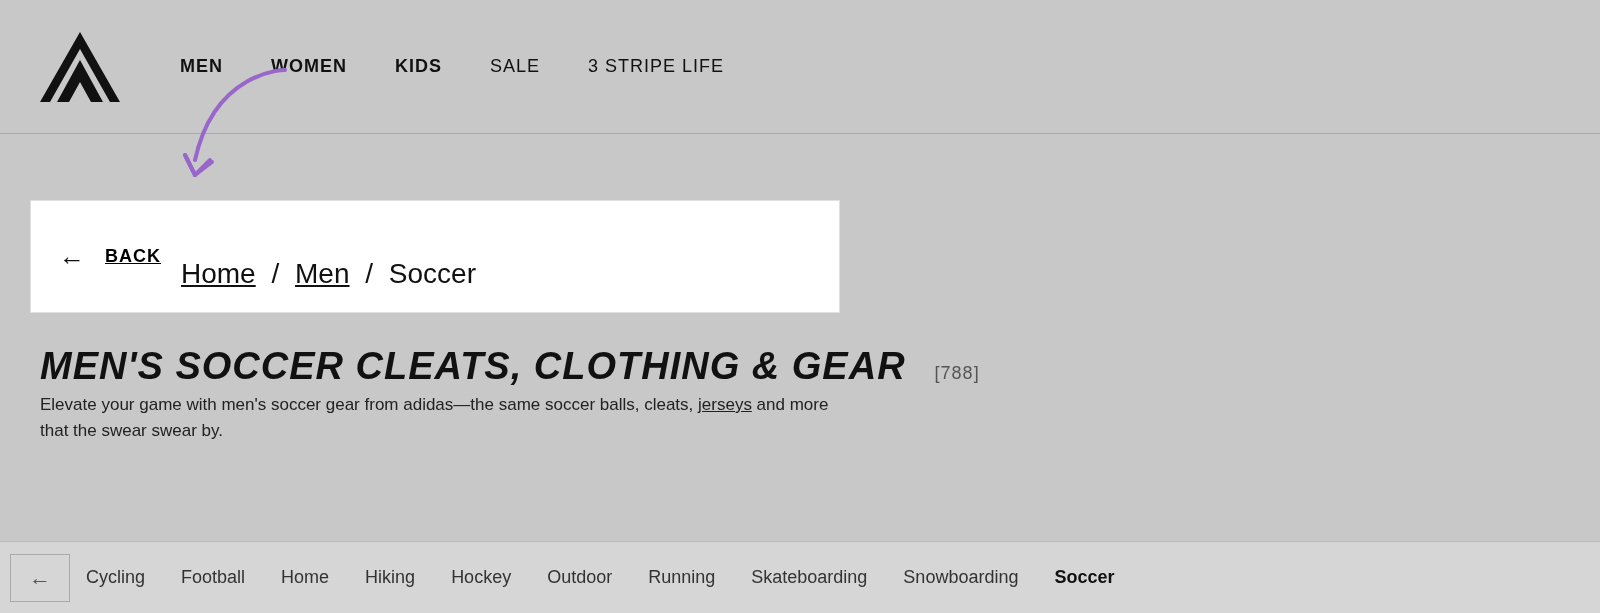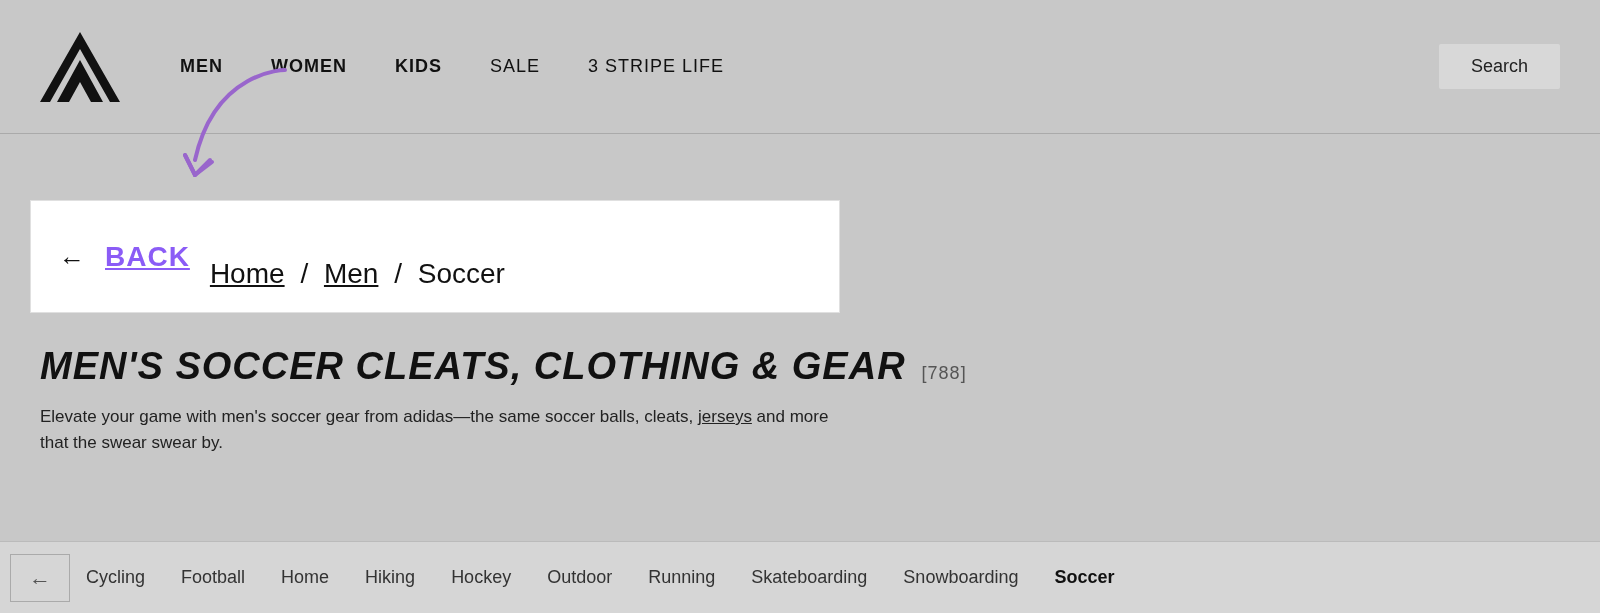--- a/index.html
+++ b/index.html
@@ -113,23 +113,23 @@
       border: 1px solid #e0e0e0;
     }
 
     .back-arrow {
       font-size: 26px;
       font-weight: 700;
       color: #111;
     }
 
     .back-label {
-      font-size: 28px;
+      font-size: 18px;
       font-weight: 900;
-      color: #8b5cf6;
+      color: #000000;
       text-decoration: underline;
       letter-spacing: 1px;
     }
 
     .breadcrumb-text {
       font-size: 28px;
       color: #111;
       margin-top: 35px;
     }
 
@@ -166,34 +166,34 @@
     }
 
     .page-title {
       font-size: 38px;
       font-weight: 900;
       font-style: italic;
       color: #111;
       letter-spacing: 1px;
       display: flex;
       align-items: baseline;
-      gap: 16px;
+      gap: 29px;
     }
 
     .item-count {
       font-size: 18px;
       font-weight: 400;
       font-style: normal;
       color: #555;
     }
 
     .page-description {
       font-size: 17px;
       color: #222;
-      margin-top: 16px;
+      margin-top: 4px;
       max-width: 900px;
       line-height: 1.5;
     }
 
     .page-description a {
       color: #222;
       text-decoration: underline;
     }
 
     
@@ -272,21 +272,20 @@
   </div>
 
   <nav class="nav">
     <a class="nav-item">MEN</a>
     <a class="nav-item">WOMEN</a>
     <a class="nav-item">KIDS</a>
     <a class="nav-item light">SALE</a>
     <a class="nav-item light">3 STRIPE LIFE</a>
   </nav>
 
-  <button class="search-btn">Search</button>
 </div>
 
 <div class="header-divider"></div>
 
 <div class="annotation">
   <svg viewBox="0 0 160 160" xmlns="http://www.w3.org/2000/svg">
 
     <path d="M 130 10 C 130 10, 60 10, 40 100" stroke="#9966cc" stroke-width="4" fill="none" stroke-linecap="round"></path>
 
     <path d="M 30 95 L 40 115 L 55 100" stroke="#9966cc" stroke-width="4" fill="none" stroke-linecap="round" stroke-linejoin="round"></path>

